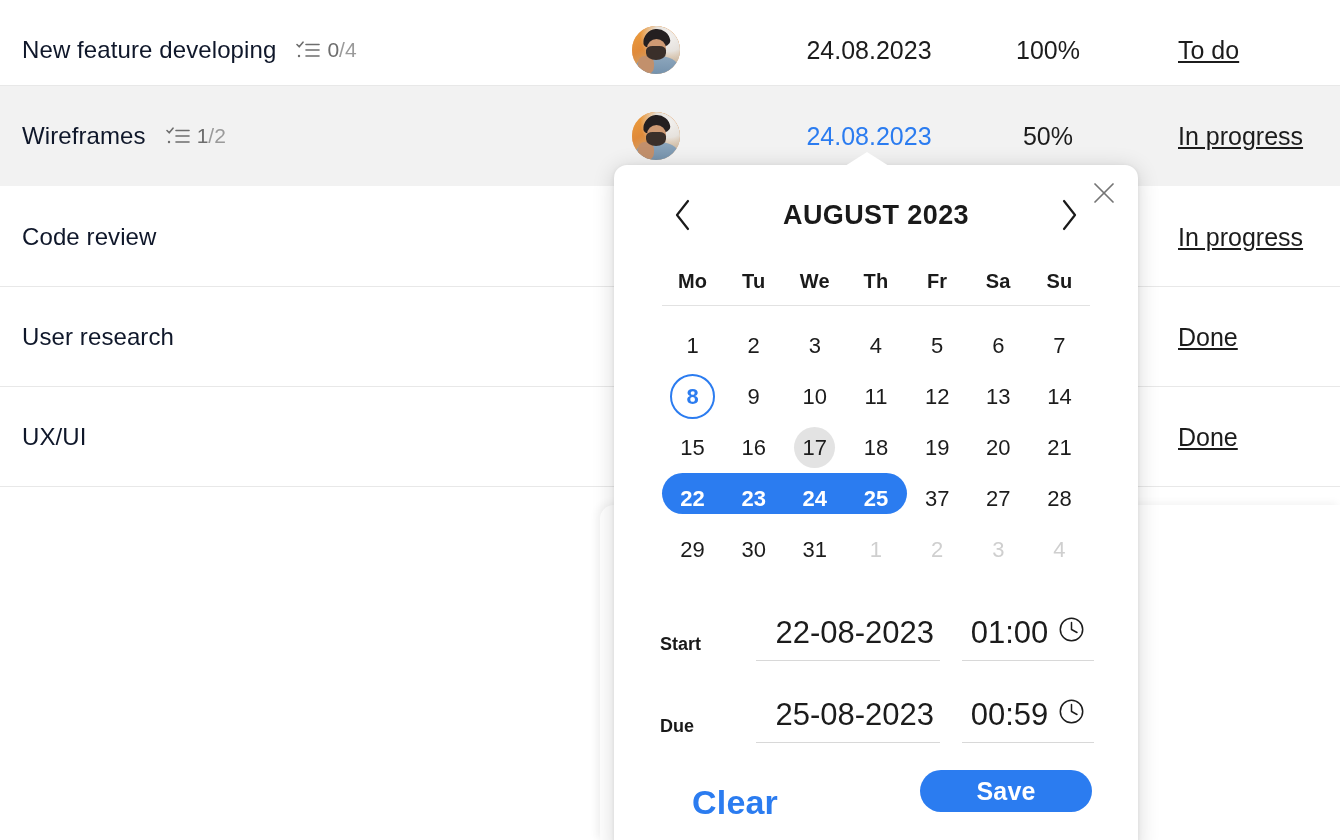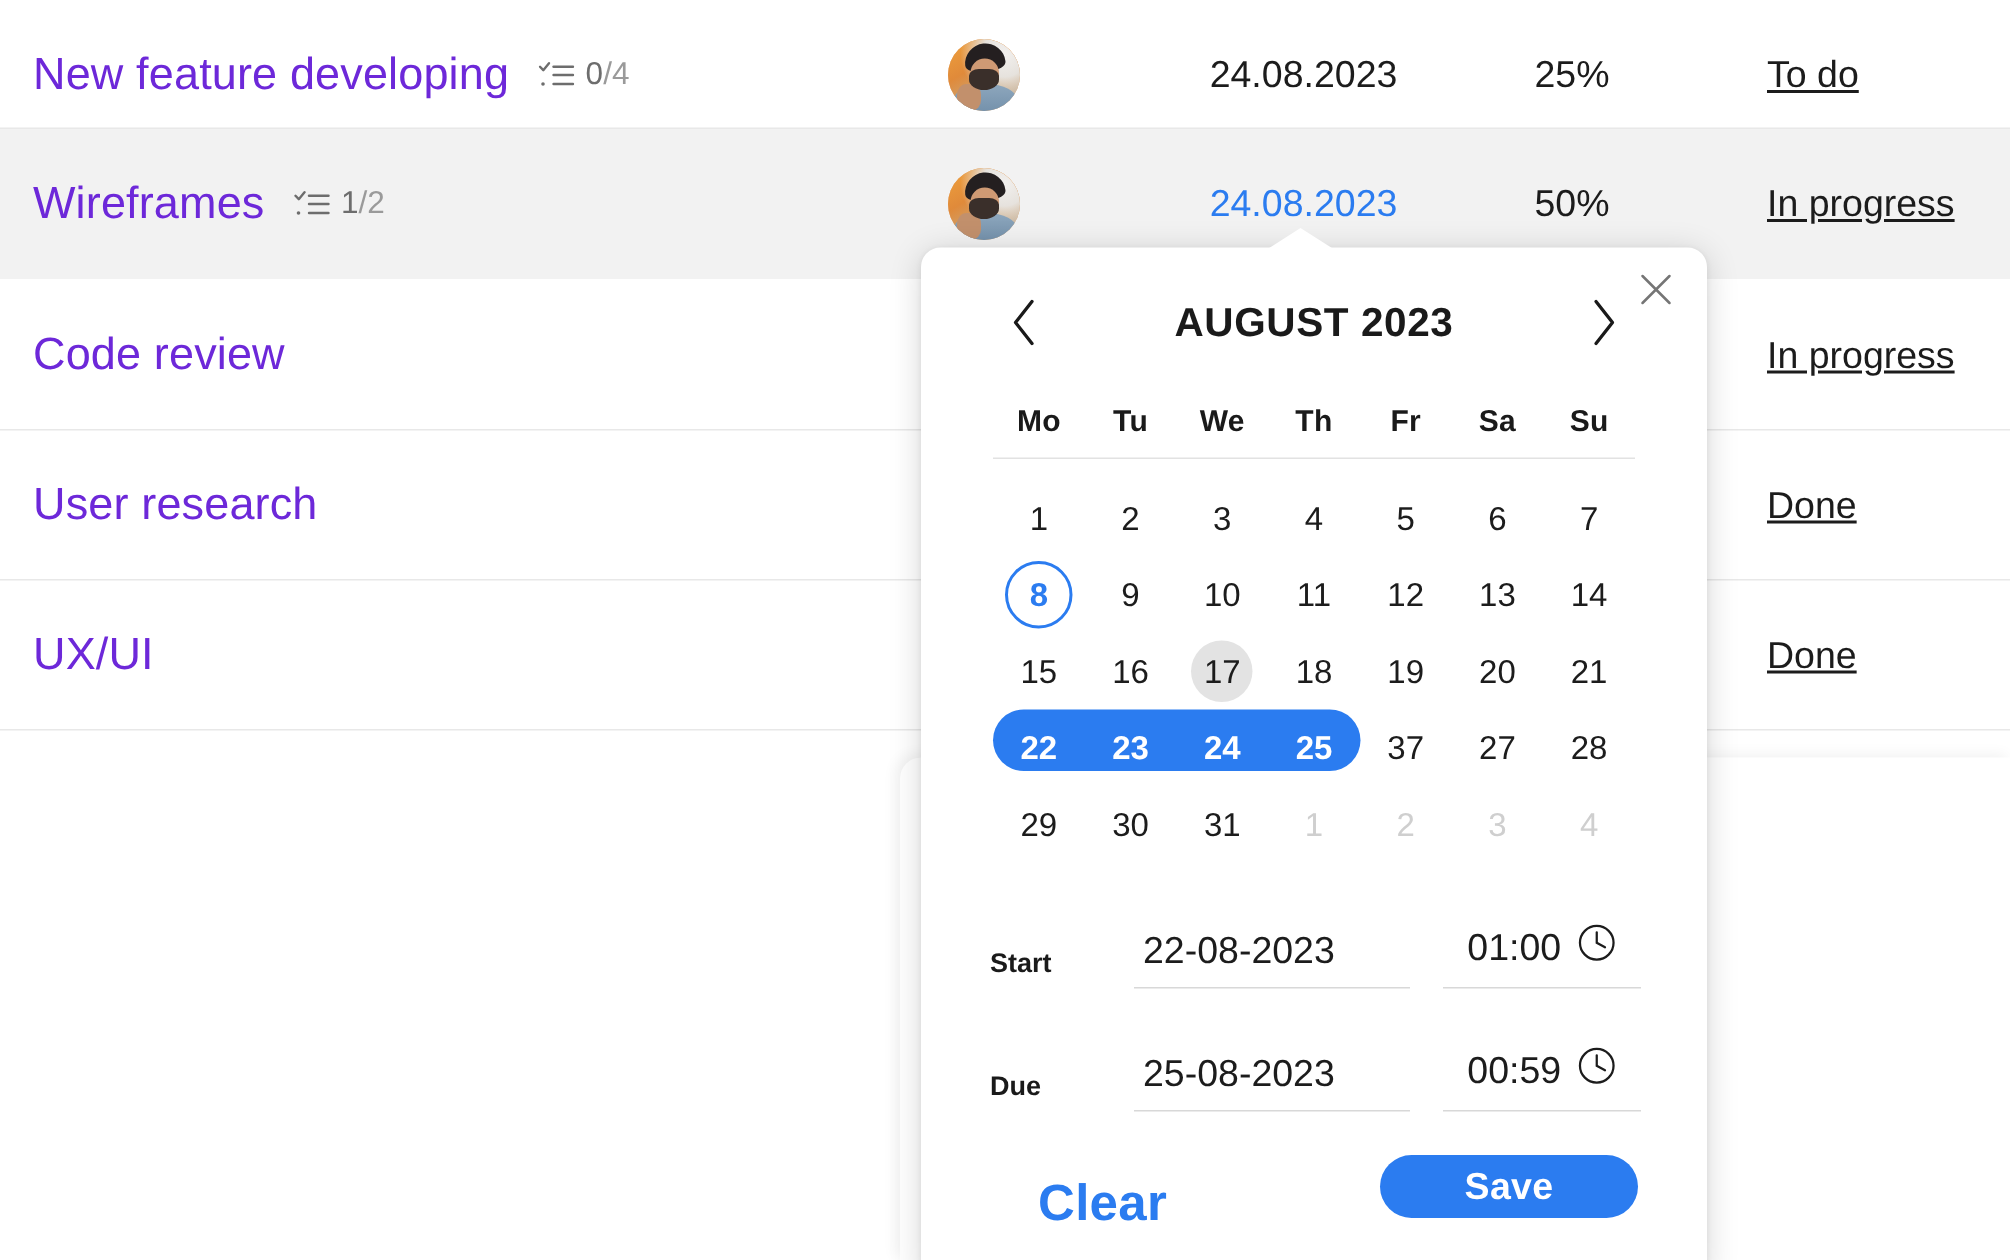--- a/index.html
+++ b/index.html
@@ -46,22 +46,22 @@
   }
 
   .col-name {
     position: absolute;
     left: 22px;
     display: flex;
     align-items: center;
     gap: 20px;
   }
   .task-title {
-    font-size: 30px;
-    color: #6d28d9;
+    font-size: 24px;
+    color: #0f172a;
     letter-spacing: 0.1px;
     white-space: nowrap;
   }
   .checklist {
     display: flex;
     align-items: center;
     gap: 7px;
     color: #6d6d6d;
     font-size: 21px;
     white-space: nowrap;
@@ -307,23 +307,23 @@
   .dp-field-label {
     width: 74px;
     font-size: 18px;
     font-weight: bold;
     color: #1a1a1a;
     padding-bottom: 6px;
   }
   .dp-input {
     border-bottom: 1px solid #d8d8d8;
     padding: 0 6px 9px 6px;
-    font-size: 25px;
+    font-size: 31px;
     color: #1c1c1c;
-    text-align: left;
+    text-align: right;
     cursor: text;
   }
   .dp-input.date-input { width: 184px; }
   .dp-input.time-input {
     width: 132px;
     display: flex;
     align-items: center;
     justify-content: center;
     gap: 10px;
   }
@@ -384,21 +384,21 @@
         <div class="avatar">
             <span class="sky"></span>
             <span class="shirt"></span>
             <span class="arm"></span>
             <span class="hair"></span>
             <span class="face"></span>
             <span class="beard"></span>
           </div>
       </div>
       <div class="col-date">24.08.2023</div>
-      <div class="col-progress">25%</div>
+      <div class="col-progress">100%</div>
       <div class="col-status">To do</div>
     </div>
     <div class="row-divider" style="top:85px;"></div>
 
     <div class="task-row is-highlighted" style="top:86px;">
       <div class="col-name">
         <span class="task-title">Wireframes</span>
         <span class="checklist">
           <span>
             <svg width="24" height="20" viewBox="0 0 24 20" fill="none" stroke="#6d6d6d" stroke-width="1.6" stroke-linecap="round" stroke-linejoin="round">

